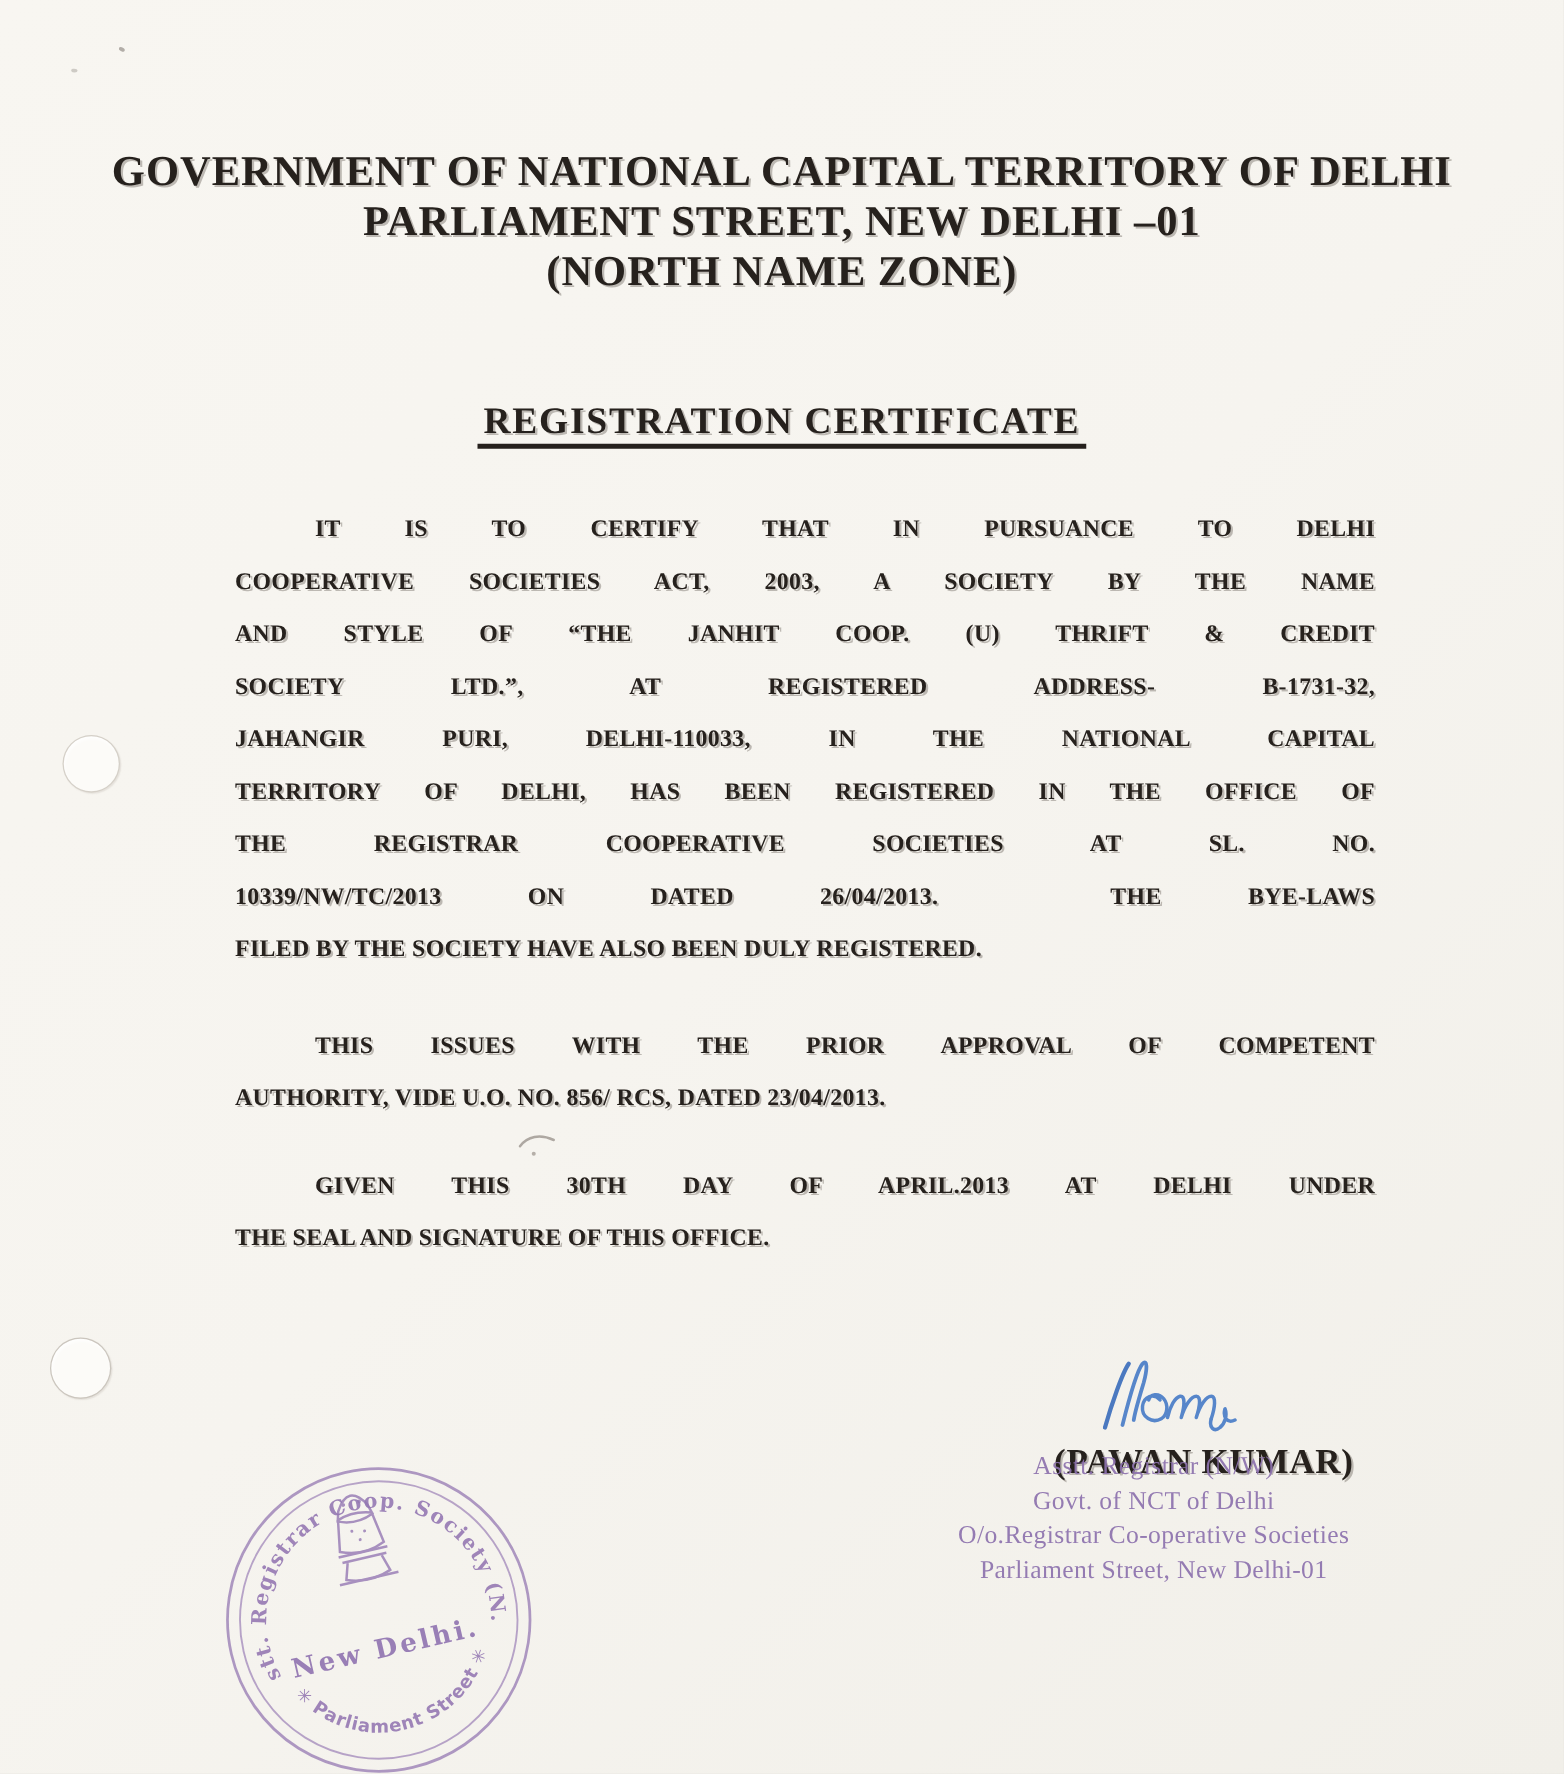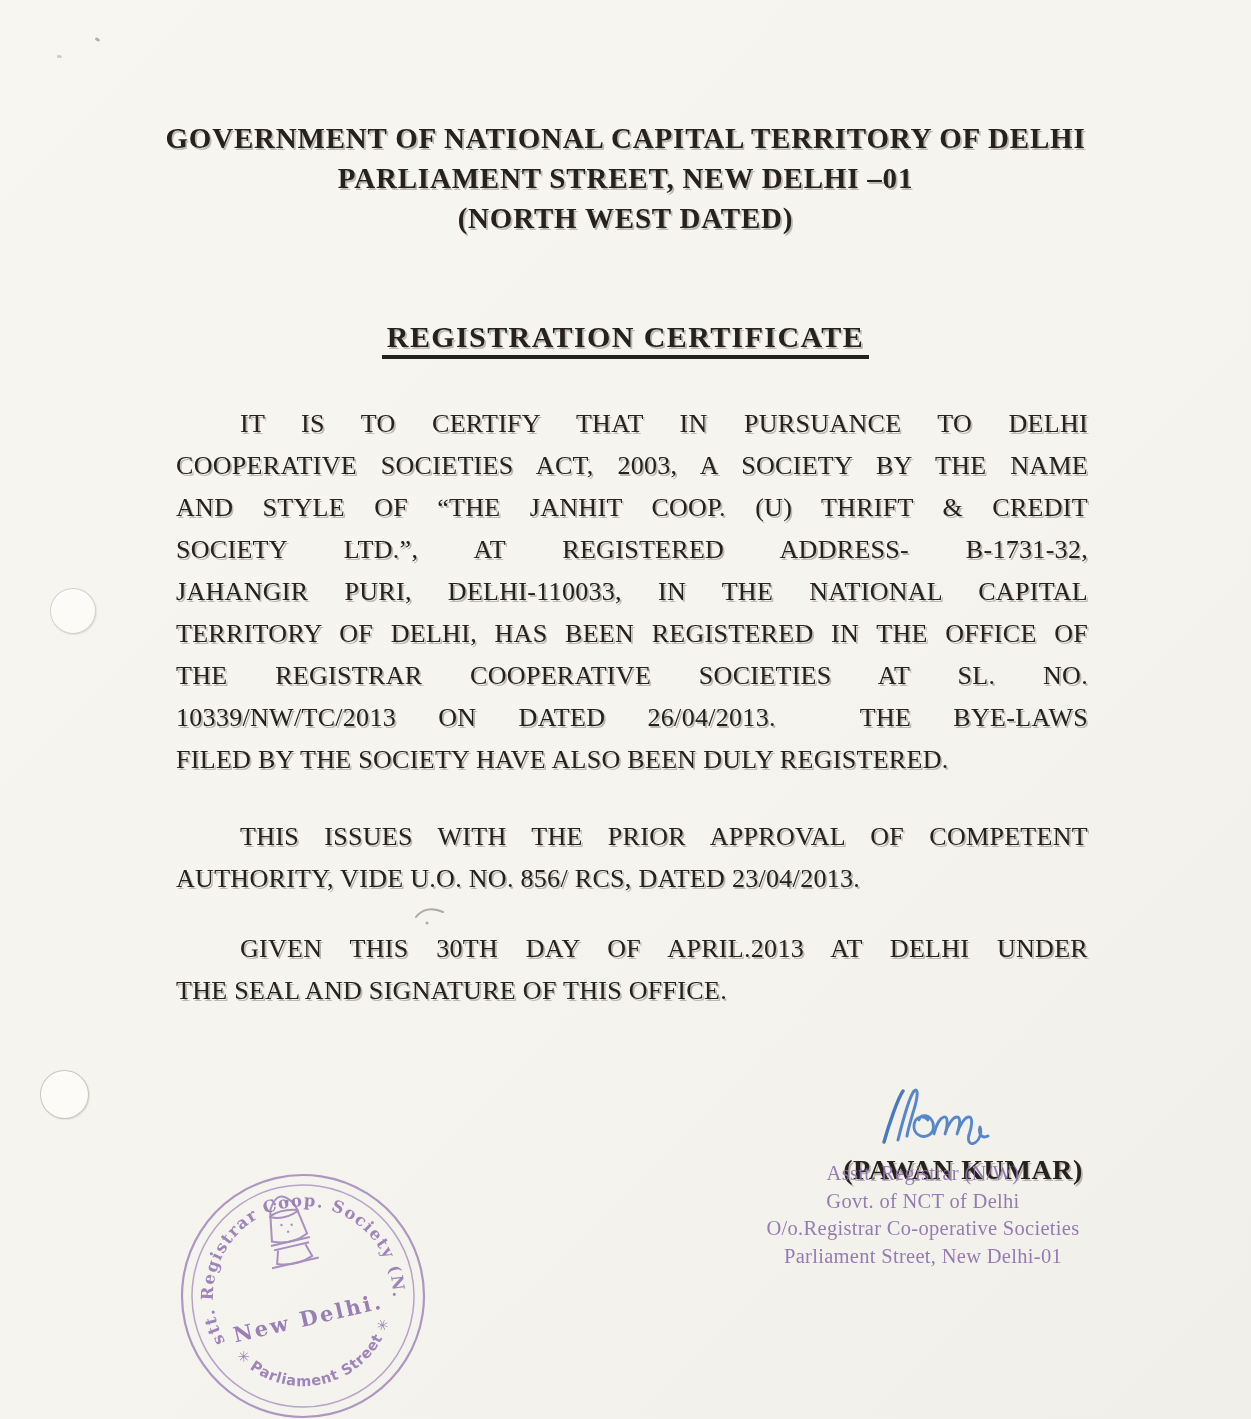--- a/index.html
+++ b/index.html
@@ -8,30 +8,30 @@
     width:1251px;height:1419px;
     background:linear-gradient(135deg,#f8f6f1 0%,#f6f4ef 50%,#f1efe9 100%);
     overflow:hidden;
     font-family:"Liberation Serif",serif;
     color:#26211d;
   }
   .eng{ text-shadow:1.7px 1.7px 0 rgba(95,88,78,.38); } 
 
   .letterhead{
     position:absolute;top:118px;left:0;width:100%;
-    text-align:center;font-weight:bold;font-size:29px;line-height:40px;letter-spacing:.8px;
+    text-align:center;font-weight:bold;font-size:34px;line-height:40px;letter-spacing:.8px;
   }
   .title-wrap{position:absolute;top:320px;left:0;width:100%;text-align:center;}
   .doc-title{
     display:inline-block;font-size:30px;font-weight:bold;letter-spacing:1.4px;
     border-bottom:4px solid #26211d;padding:0 5px 1px 5px;
   }
   .body-text{
-    position:absolute;top:403px;left:176px;width:912px;
-    font-size:26px;font-weight:normal;line-height:42px;letter-spacing:.3px;
+    position:absolute;top:403px;left:188px;width:912px;
+    font-size:19px;font-weight:bold;line-height:42px;letter-spacing:.3px;
   }
   .line{min-height:42px;}
   .line.j{text-align:justify;text-align-last:justify;}
   .line.indent{text-indent:64px;}
   .para-2{margin-top:35px;}
   .para-3{margin-top:28px;}
 
   .signature-svg{position:absolute;left:872px;top:1084px;opacity:.92;}
 
   .signatory{
@@ -73,21 +73,21 @@
   <div class="artifact speck" style="left:95px;top:38px;transform:rotate(25deg);"></div>
   <div class="artifact speck" style="left:57px;top:55px;opacity:.6;"></div>
   <svg class="artifact" style="left:412px;top:905px;" width="40" height="22" viewBox="0 0 40 22">
     <path d="M4,12 C10,4 20,2 31,7" fill="none" stroke="rgba(115,106,98,.55)" stroke-width="2" stroke-linecap="round"></path>
     <circle cx="15" cy="18" r="1.6" fill="rgba(115,106,98,.5)"></circle>
   </svg>
 
   <div class="letterhead eng">
     <div>GOVERNMENT OF NATIONAL CAPITAL TERRITORY OF DELHI</div>
     <div>PARLIAMENT STREET, NEW DELHI –01</div>
-    <div>(NORTH WEST DATED)</div>
+    <div>(NORTH NAME ZONE)</div>
   </div>
 
   <div class="title-wrap">
     <span class="doc-title eng">REGISTRATION CERTIFICATE</span>
   </div>
 
   <div class="body-text eng">
     <div class="para">
       <div class="line j indent">IT IS TO CERTIFY THAT IN PURSUANCE TO DELHI</div>
       <div class="line j">COOPERATIVE SOCIETIES ACT, 2003, A SOCIETY BY THE NAME</div>

